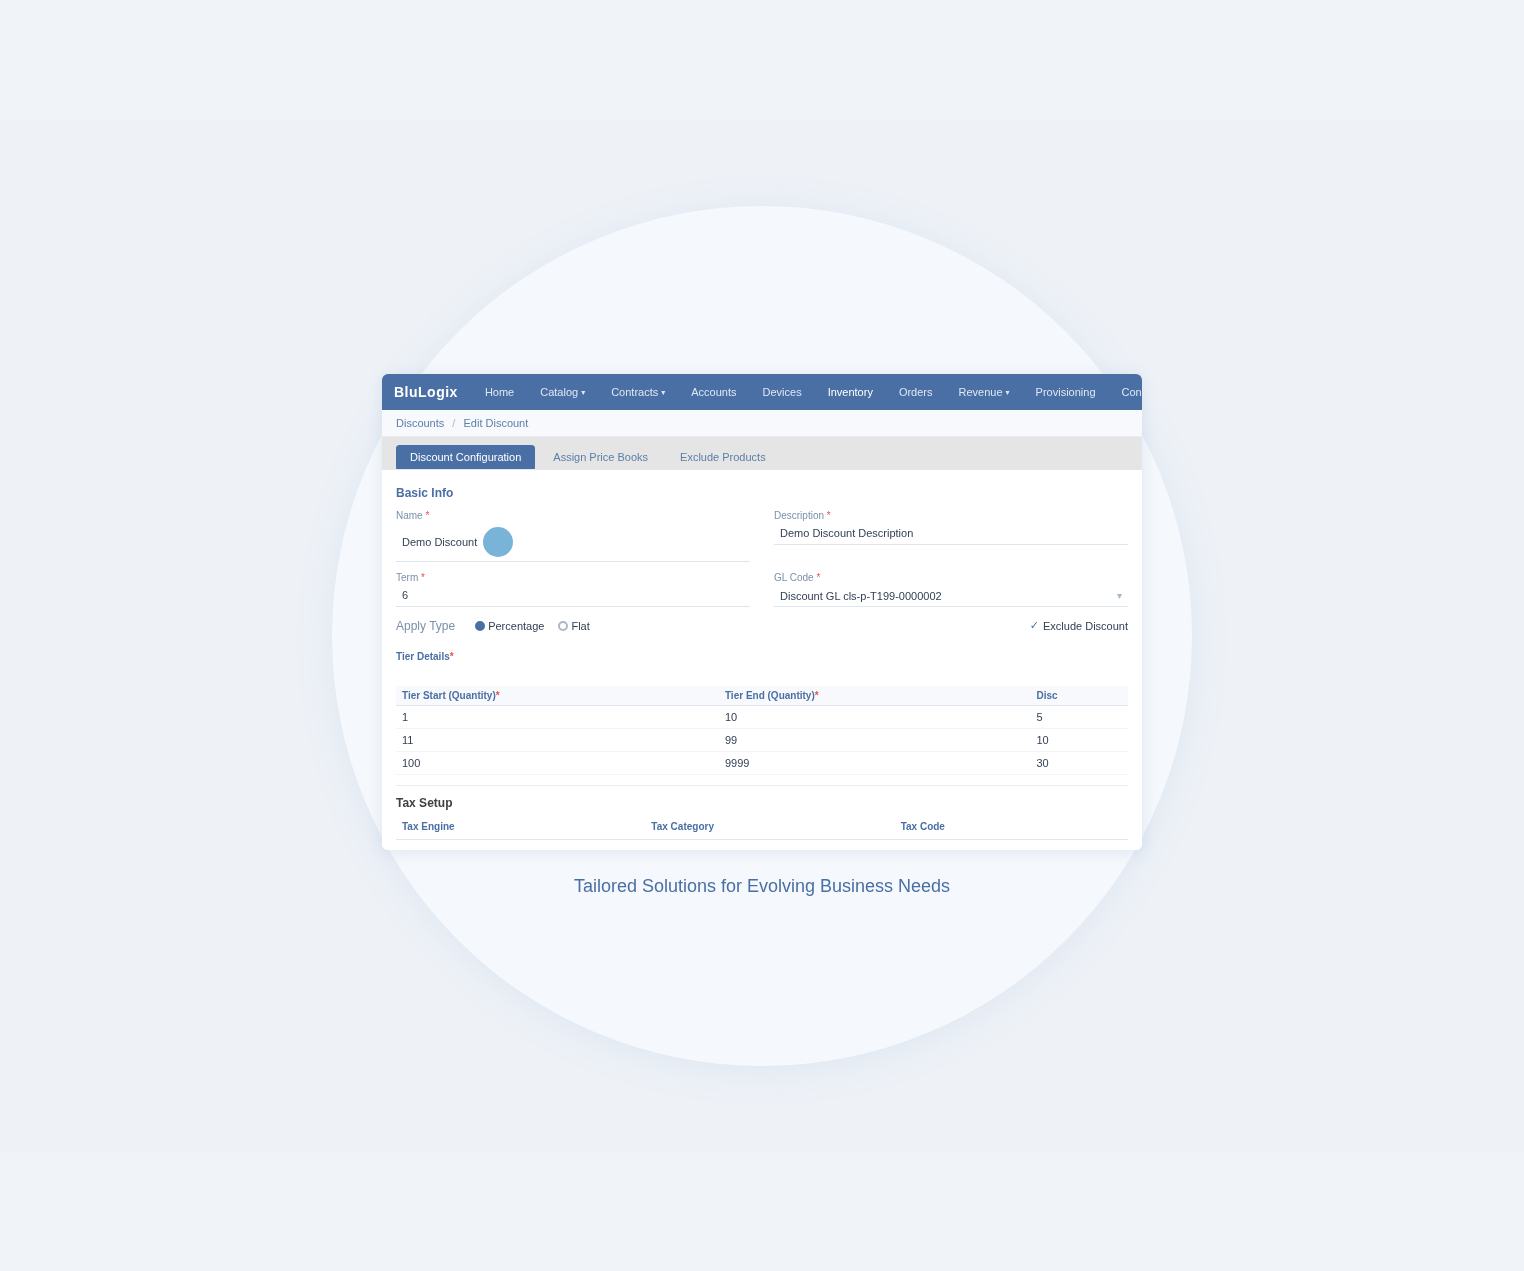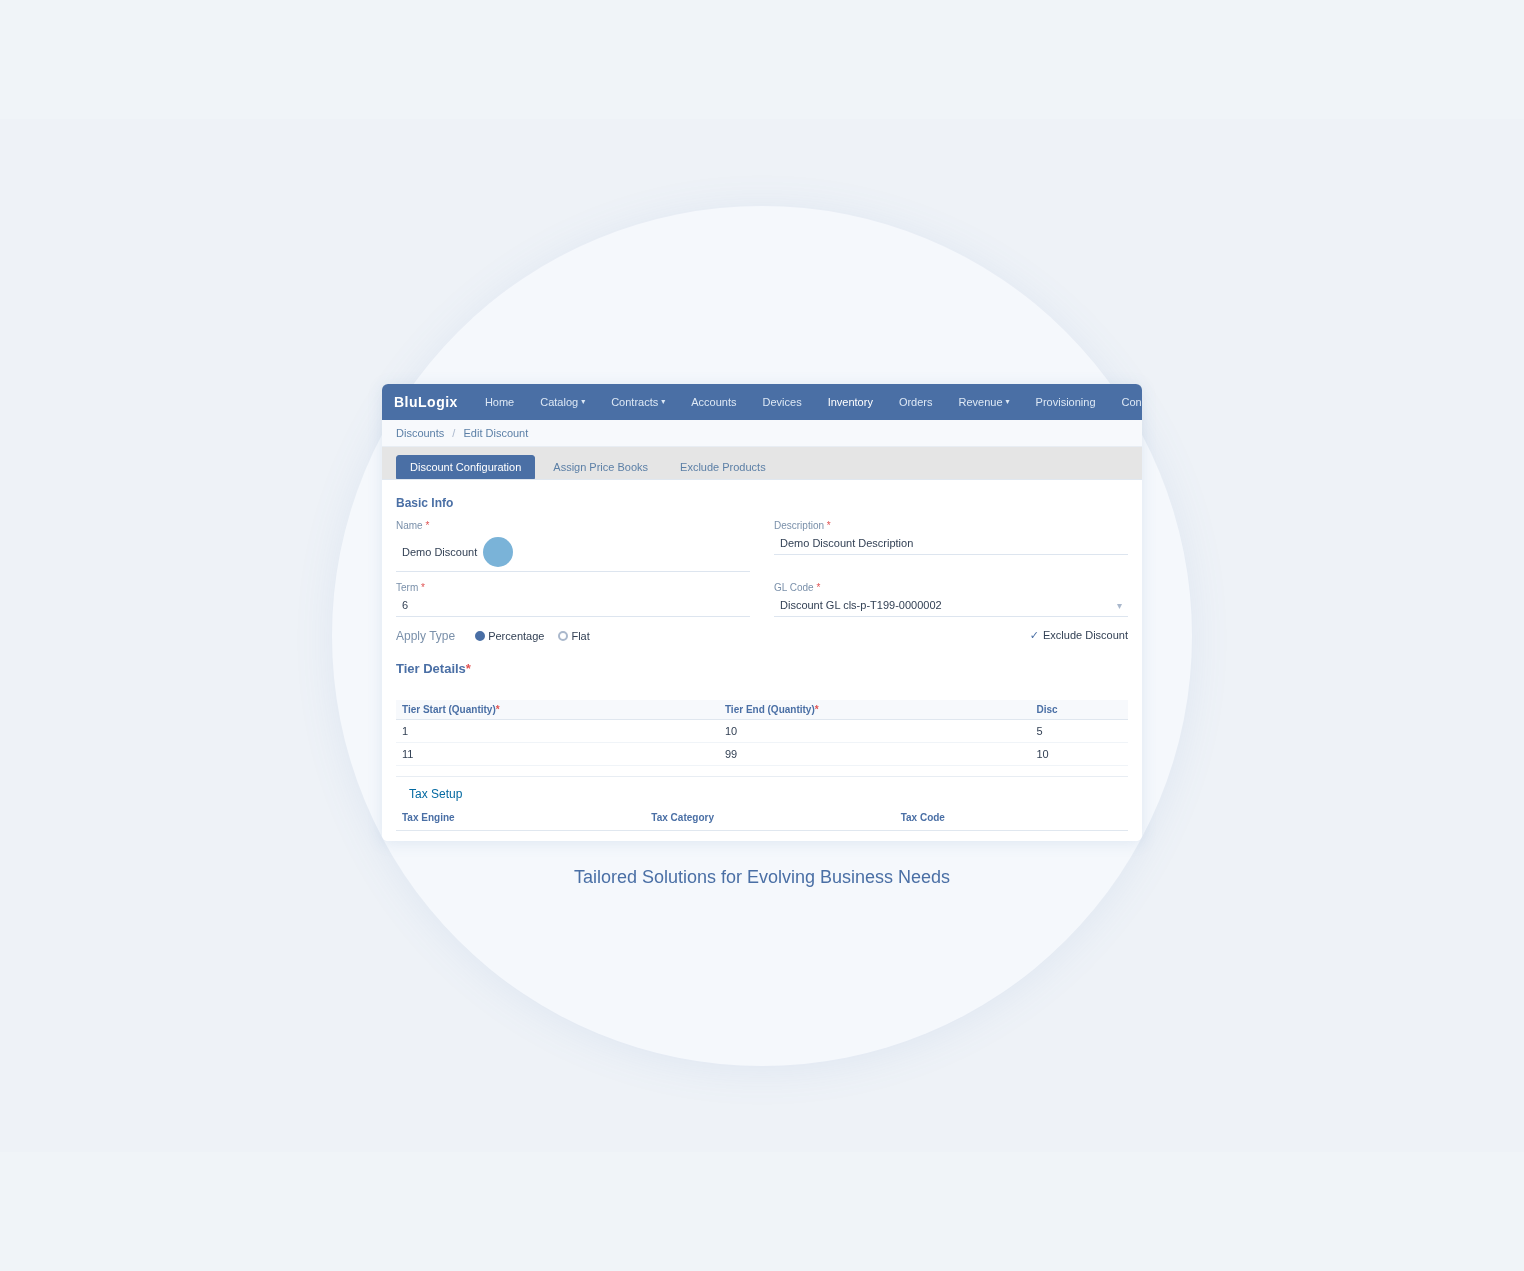--- a/index.html
+++ b/index.html
@@ -221,21 +221,21 @@
       align-items: center;
       gap: 4px;
     }
     .checkmark {
       color: #4a6fa5;
       font-size: 11px;
     }
 
     
     .tier-section-title {
-      font-size: 13px;
+      font-size: 10px;
       font-weight: 600;
       color: #4a6fa5;
       margin-bottom: 24px;
     }
     .tier-table {
       width: 100%;
       border-collapse: collapse;
       font-size: 11px;
     }
     .tier-table th {
@@ -255,24 +255,23 @@
     }
 
     
     .tax-section {
       border-top: 1px solid #e8edf3;
       padding-top: 10px;
       margin-top: 10px;
     }
     .tax-title {
       font-size: 12px;
-      font-weight: 400;
-      color: #0369a1;
+      font-weight: 700;
+      color: #404040;
       margin-bottom: 8px;
-      margin-left: 13px;
     }
     .tax-headers {
       display: grid;
       grid-template-columns: 1fr 1fr 1fr;
       border-bottom: 1px solid #e0e7ef;
       padding-bottom: 4px;
       gap: 16px;
     }
     .tax-header-cell {
       font-size: 10px;
@@ -442,20 +441,25 @@
             <tr>
               <td>1</td>
               <td>10</td>
               <td>5</td>
             </tr>
             <tr>
               <td>11</td>
               <td>99</td>
               <td>10</td>
             </tr>
+            <tr>
+              <td>100</td>
+              <td>9999</td>
+              <td>30</td>
+            </tr>
           </tbody>
         </table>
 
         <div class="tax-section">
           <div class="tax-title">Tax Setup</div>
           <div class="tax-headers">
             <div class="tax-header-cell">Tax Engine</div>
             <div class="tax-header-cell">Tax Category</div>
             <div class="tax-header-cell">Tax Code</div>
           </div>

